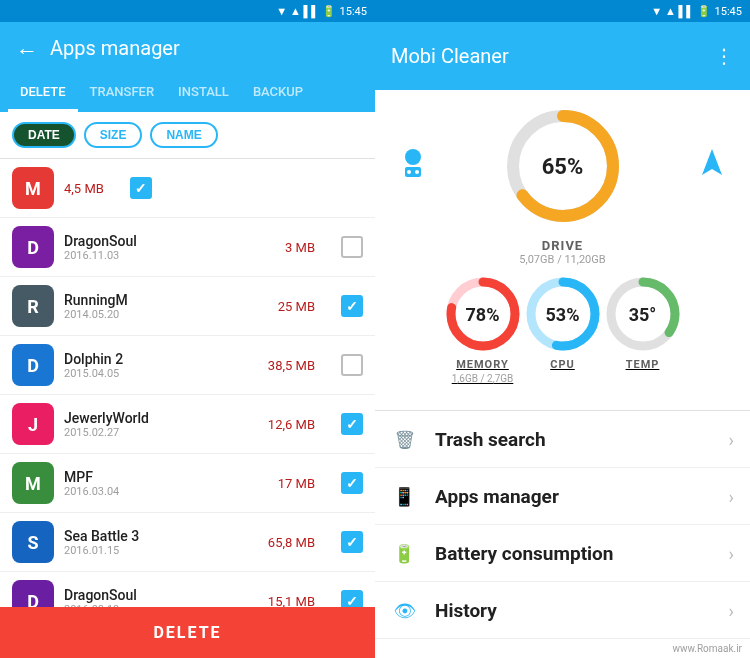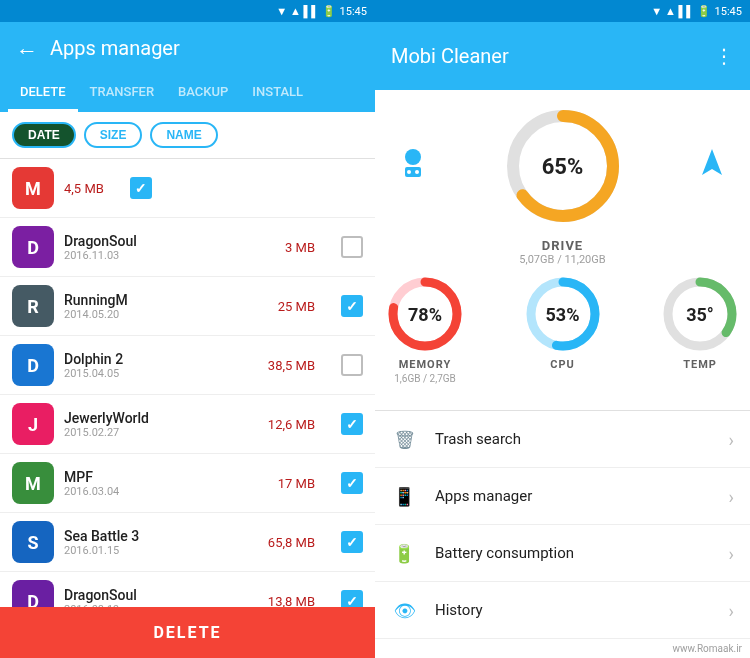--- a/index.html
+++ b/index.html
@@ -280,23 +280,24 @@
       letter-spacing: 1px;
     }
 
     .drive-info .drive-sub {
       font-size: 11px;
       color: #9e9e9e;
     }
 
     .small-charts-row {
       display: flex;
-      justify-content: space-between;
+      justify-content: center;
       width: 100%;
       padding: 8px 0 0;
+      text-decoration: underline;
     }
 
     .small-chart-item {
       display: flex;
       flex-direction: column;
       align-items: center;
     }
 
     .small-chart-label {
       font-size: 11px;
@@ -332,22 +333,23 @@
       height: 28px;
       display: flex;
       align-items: center;
       justify-content: center;
       font-size: 18px;
       flex-shrink: 0;
     }
 
     .menu-item-text {
       flex: 1;
-      font-size: 15px;
+      font-size: 19px;
       color: #212121;
+      font-weight: bold;
     }
 
     .menu-item-chevron {
       color: #bdbdbd;
       font-size: 18px;
     }
 
     .watermark {
       text-align: right;
       padding: 4px 8px;
@@ -372,22 +374,22 @@
   </div>
 
   <div class="left-header">
     <span style="font-size:22px; cursor:pointer;">←</span>
     <span class="left-header-title">Apps manager</span>
   </div>
 
   <div class="tabs-row">
     <div class="tab-item active">Delete</div>
     <div class="tab-item">Transfer</div>
+    <div class="tab-item">Install</div>
     <div class="tab-item">Backup</div>
-    <div class="tab-item">Install</div>
   </div>
 
   <div class="filter-row">
     <button class="filter-btn active">DATE</button>
     <button class="filter-btn">SIZE</button>
     <button class="filter-btn">NAME</button>
   </div>
 
   <div class="app-list" id="app-list">
       <div class="app-item">
@@ -448,21 +450,21 @@
         </div>
         <span class="app-size">65,8 MB</span>
         <div class="checkbox checked"></div>
       </div>
       <div class="app-item">
         <div class="app-icon" style="background: rgb(106, 31, 162);">D</div>
         <div class="app-info">
           <div class="app-name">DragonSoul</div>
           <div class="app-date">2016.08.19</div>
         </div>
-        <span class="app-size">13,8 MB</span>
+        <span class="app-size">15,1 MB</span>
         <div class="checkbox checked"></div>
       </div>
     </div>
 
   <div class="delete-btn">DELETE</div>
 </div>
 
 <div class="right-panel">
 
   <div class="status-bar-right">

